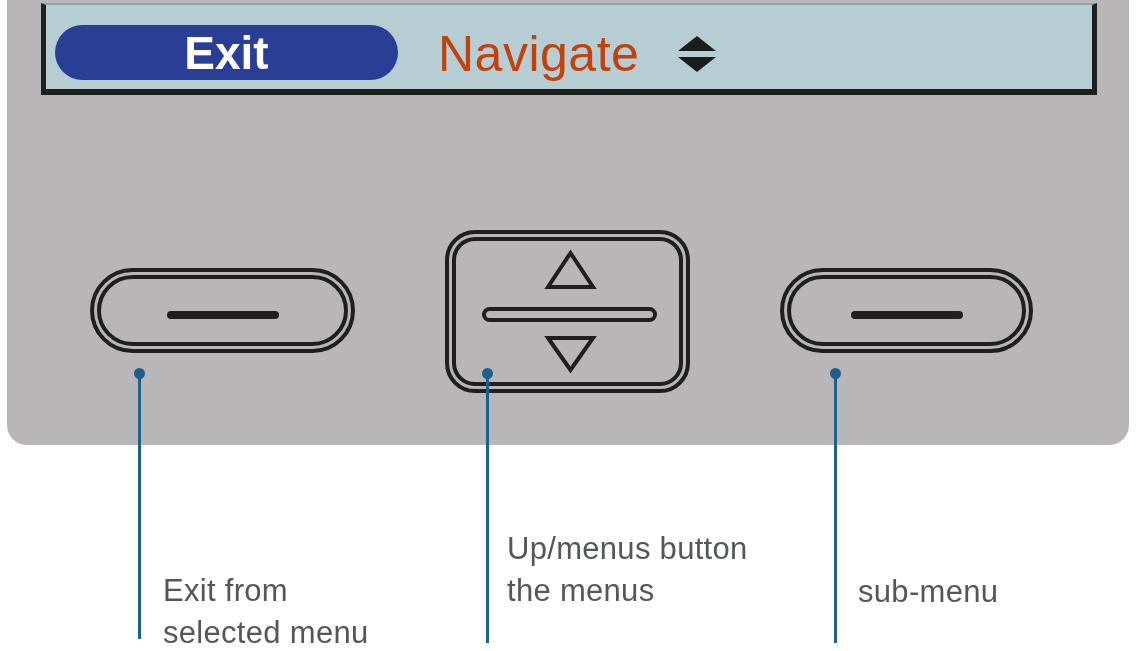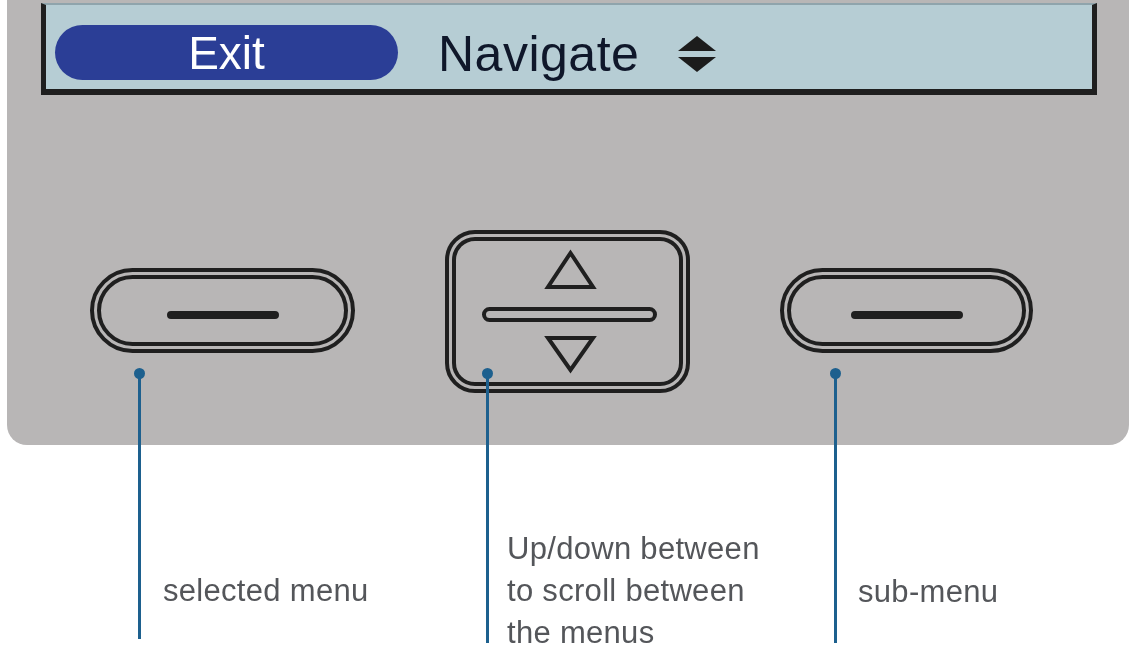--- a/index.html
+++ b/index.html
@@ -19,27 +19,27 @@
     position:absolute; left:41px; top:3px; width:1056px; height:92px;
     background:#b6cdd4;
     border-left:5px solid #1f1f1f; border-right:5px solid #1f1f1f;
     border-bottom:6px solid #1f1f1f; border-top:2px solid #8fa4ac;
   }
   .pill {
     position:absolute; top:25px; height:55px; border-radius:28px;
     background:#2b3e96; color:#ffffff; border:none;
     display:flex; align-items:center; justify-content:center;
     font-family:"Liberation Sans", sans-serif;
-    font-size:46px; font-weight:400; cursor:pointer;
+    font-size:46px; font-weight:700; cursor:pointer;
   }
   .pill-exit   { left:55px;  width:343px; }
   .pill-select { left:740px; width:338px; }
   .navigate-label {
     position:absolute; left:438px; top:29px; height:50px; line-height:50px;
-    font-size:50px; color:#0f172a; letter-spacing:0.5px;
+    font-size:50px; color:#c2410c; letter-spacing:0.5px;
   }
   .nav-icon { position:absolute; left:677px; top:35px; width:40px; height:38px; }
   
   .btn-oval {
     position:absolute; top:268px; height:85px;
     border:4px solid #1f1f1f; border-radius:45px;
     background:transparent; cursor:pointer;
   }
   .btn-oval-left  { left:90px;  width:265px; }
   .btn-oval-right { left:780px; width:253px; }
@@ -108,28 +108,28 @@
 
   <button class="btn-oval btn-oval-right">
     <span class="inner">
       <span class="bar"></span>
     </span>
   </button>
 
   <div class="callout-dot" style="left:134px; top:368px;"></div>
   <div class="callout-line" style="left:138px; top:373px; height:266px;"></div>
   <div class="callout-label" style="left:163px; top:570px;">
+    <div>Exit from</div>
     <div>selected menu</div>
   </div>
 
   <div class="callout-dot" style="left:482px; top:368px;"></div>
   <div class="callout-line" style="left:486px; top:373px; height:270px;"></div>
   <div class="callout-label" style="left:507px; top:528px;">
-    <div>Up/down between</div>
-    <div>to scroll between</div>
+    <div>Up/menus button</div>
     <div>the menus</div>
   </div>
 
   <div class="callout-dot" style="left:830px; top:368px;"></div>
   <div class="callout-line" style="left:834px; top:373px; height:270px;"></div>
   <div class="callout-label" style="left:858px; top:571px;">
     <div>sub-menu</div>
   </div>
 
 </div>

